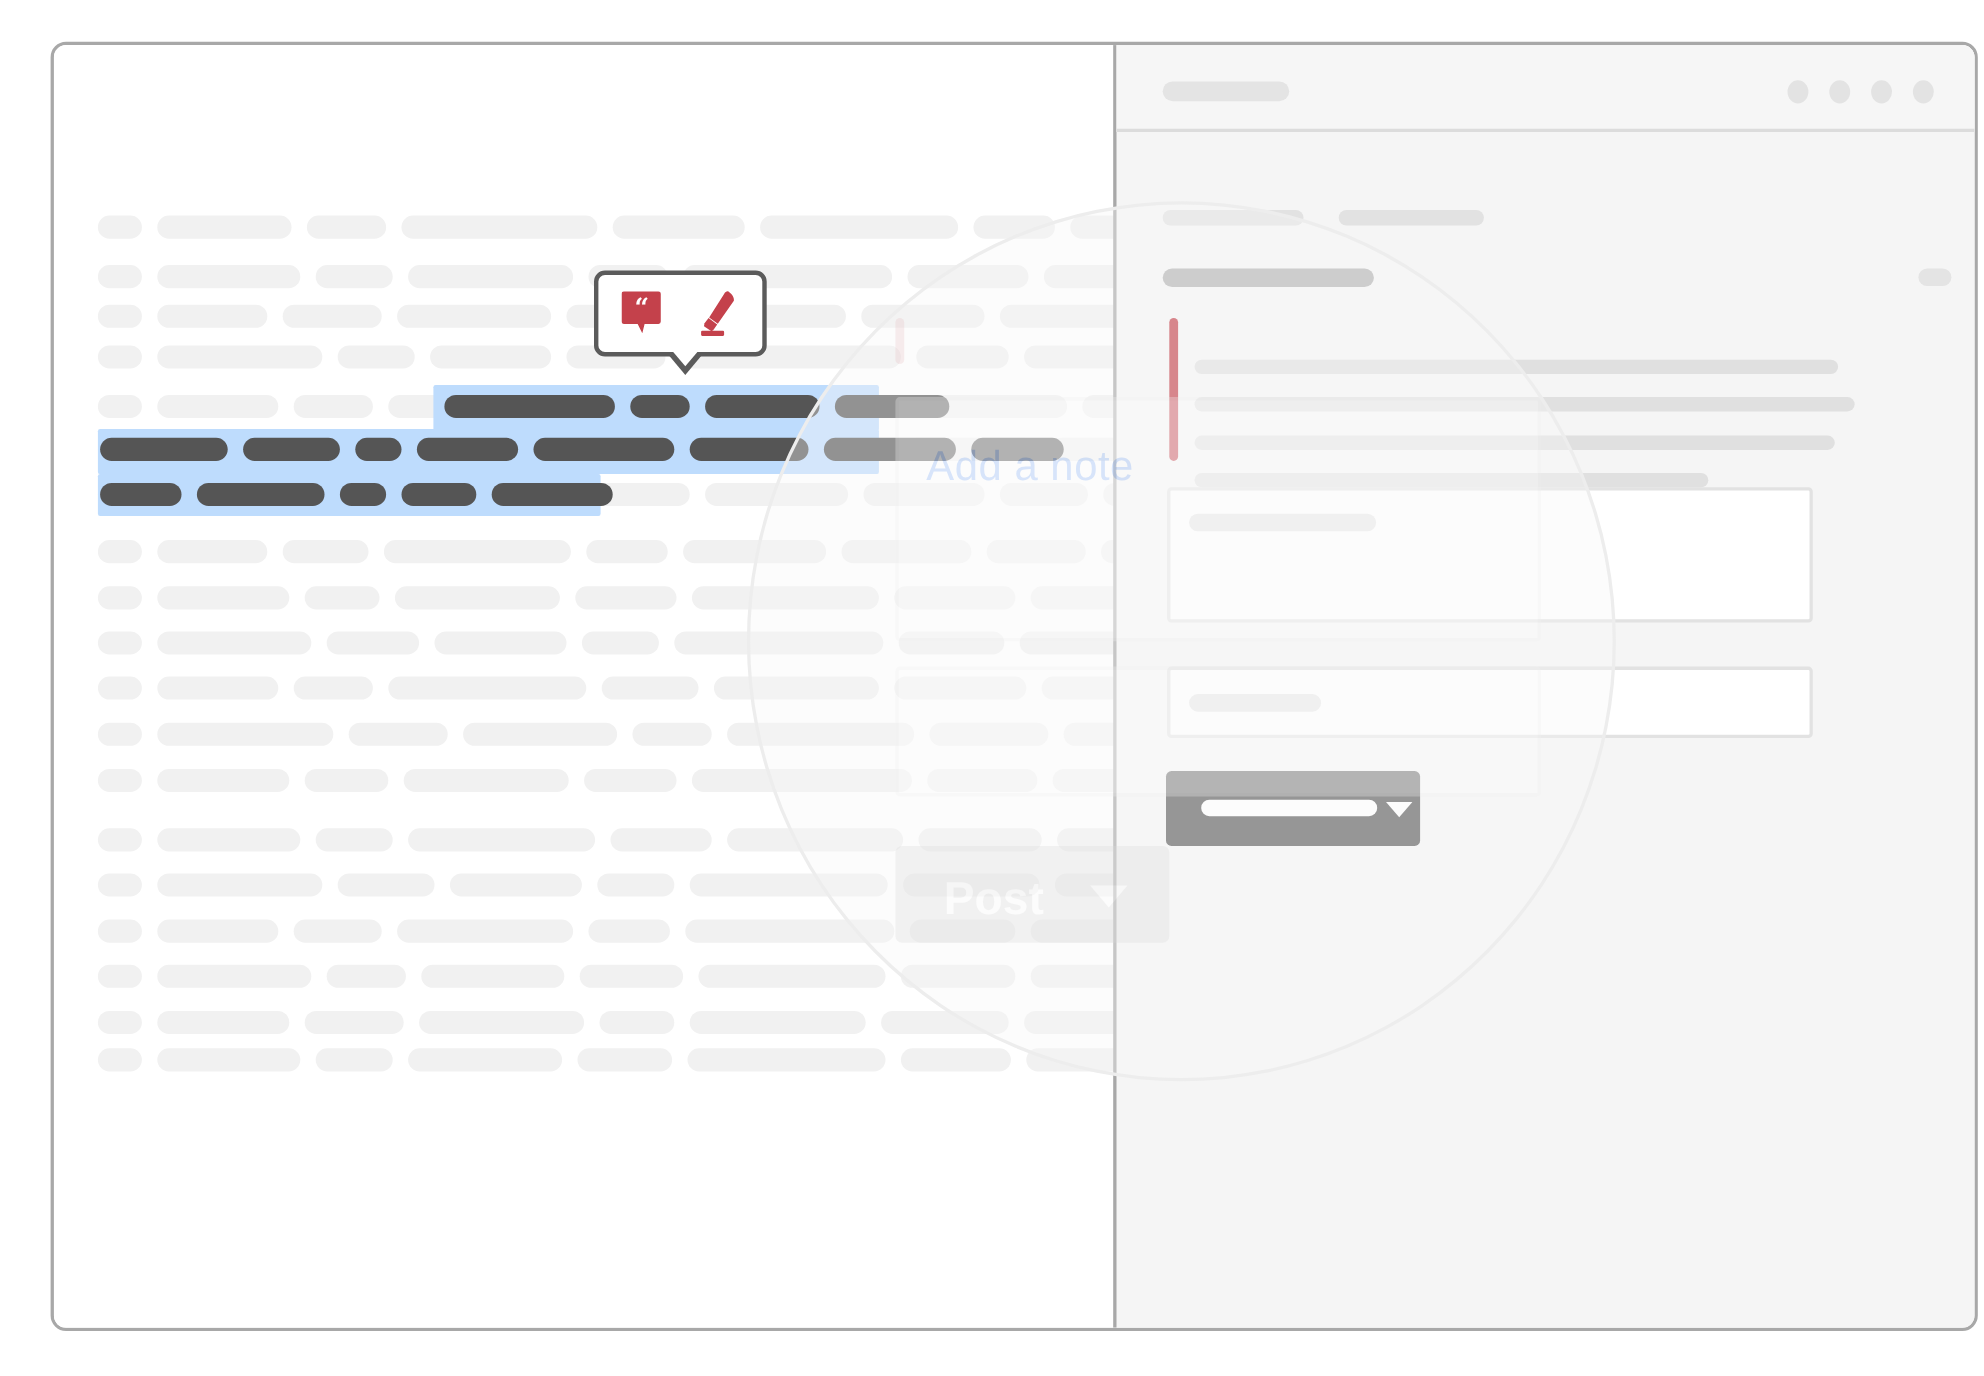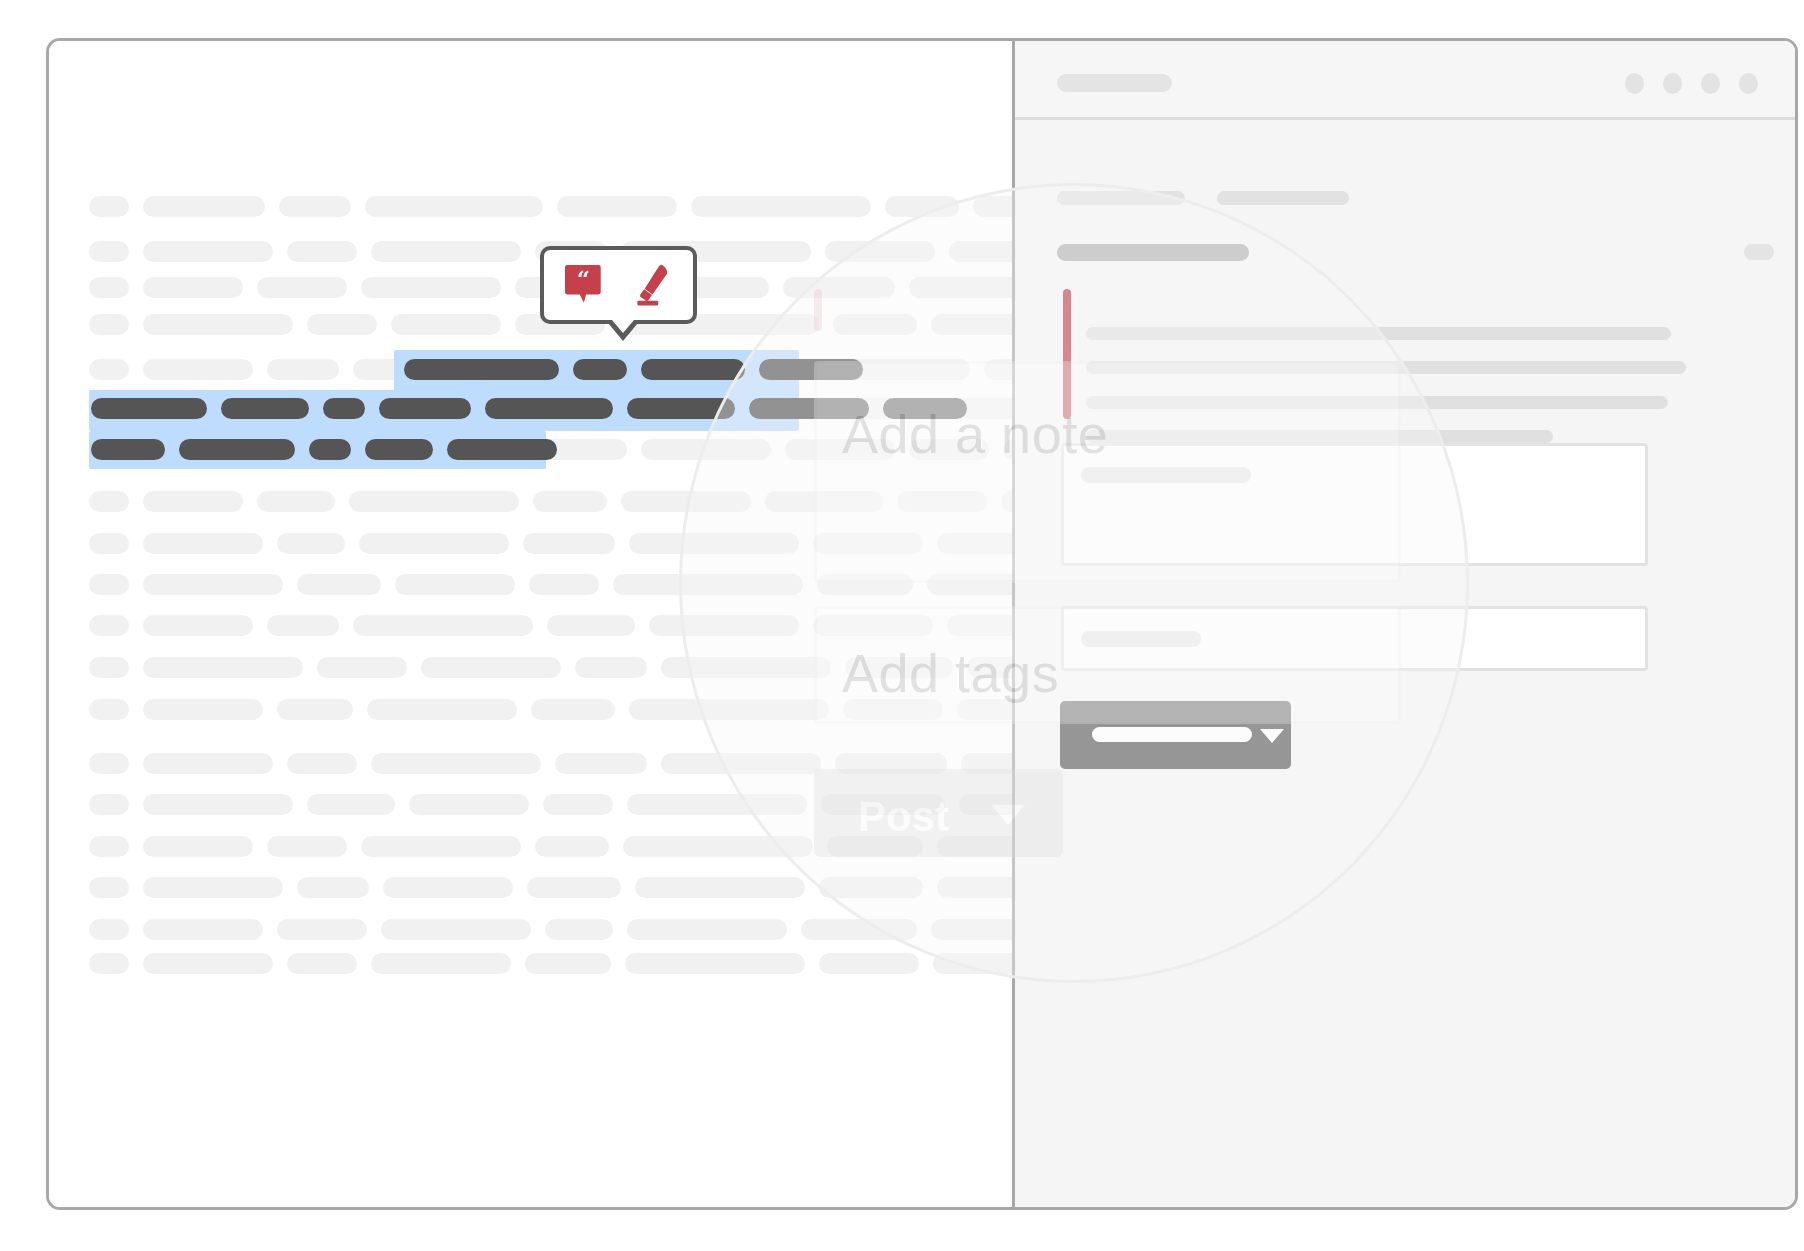--- a/index.html
+++ b/index.html
@@ -134,22 +134,22 @@
     pointer-events: none;
   }
   .ghost-box {
     position: absolute;
     background: #ffffff;
     border: 3px solid #ececec;
     border-radius: 4px;
   }
   .ghost-text {
     position: absolute;
-    color: #737373;
-    font-size: 54px;
+    color: #3b82f6;
+    font-size: 38px;
     font-weight: 400;
     letter-spacing: .5px;
     white-space: nowrap;
   }
   #ghost-note-box { left: 765px; top: 320px; width: 587px; height: 222px; }
   #ghost-note-text { left: 793px; top: 362px; }
   #ghost-tags-box { left: 765px; top: 565px; width: 587px; height: 118px; }
   #ghost-tags-text { left: 793px; top: 601px; }
   #ghost-post-btn {
     position: absolute; left: 765px; top: 728px;
@@ -480,21 +480,20 @@
       <div id="post-label-bar"></div>
       <div id="post-caret"></div>
     </div>
   </div>
 
   <div id="ghost-layer">
     <div id="ghost-quote-rule"></div>
     <div class="ghost-box" id="ghost-note-box"></div>
     <div class="ghost-text" id="ghost-note-text">Add a note</div>
     <div class="ghost-box" id="ghost-tags-box"></div>
-    <div class="ghost-text" id="ghost-tags-text">Add tags</div>
     <div id="ghost-post-btn">
       <div id="ghost-post-label">Post</div>
       <div id="ghost-post-caret"></div>
     </div>
   </div>
 
   <div id="focus-circle"></div>
 
   <div id="annotation-tooltip">
     <div class="tt-btn">

